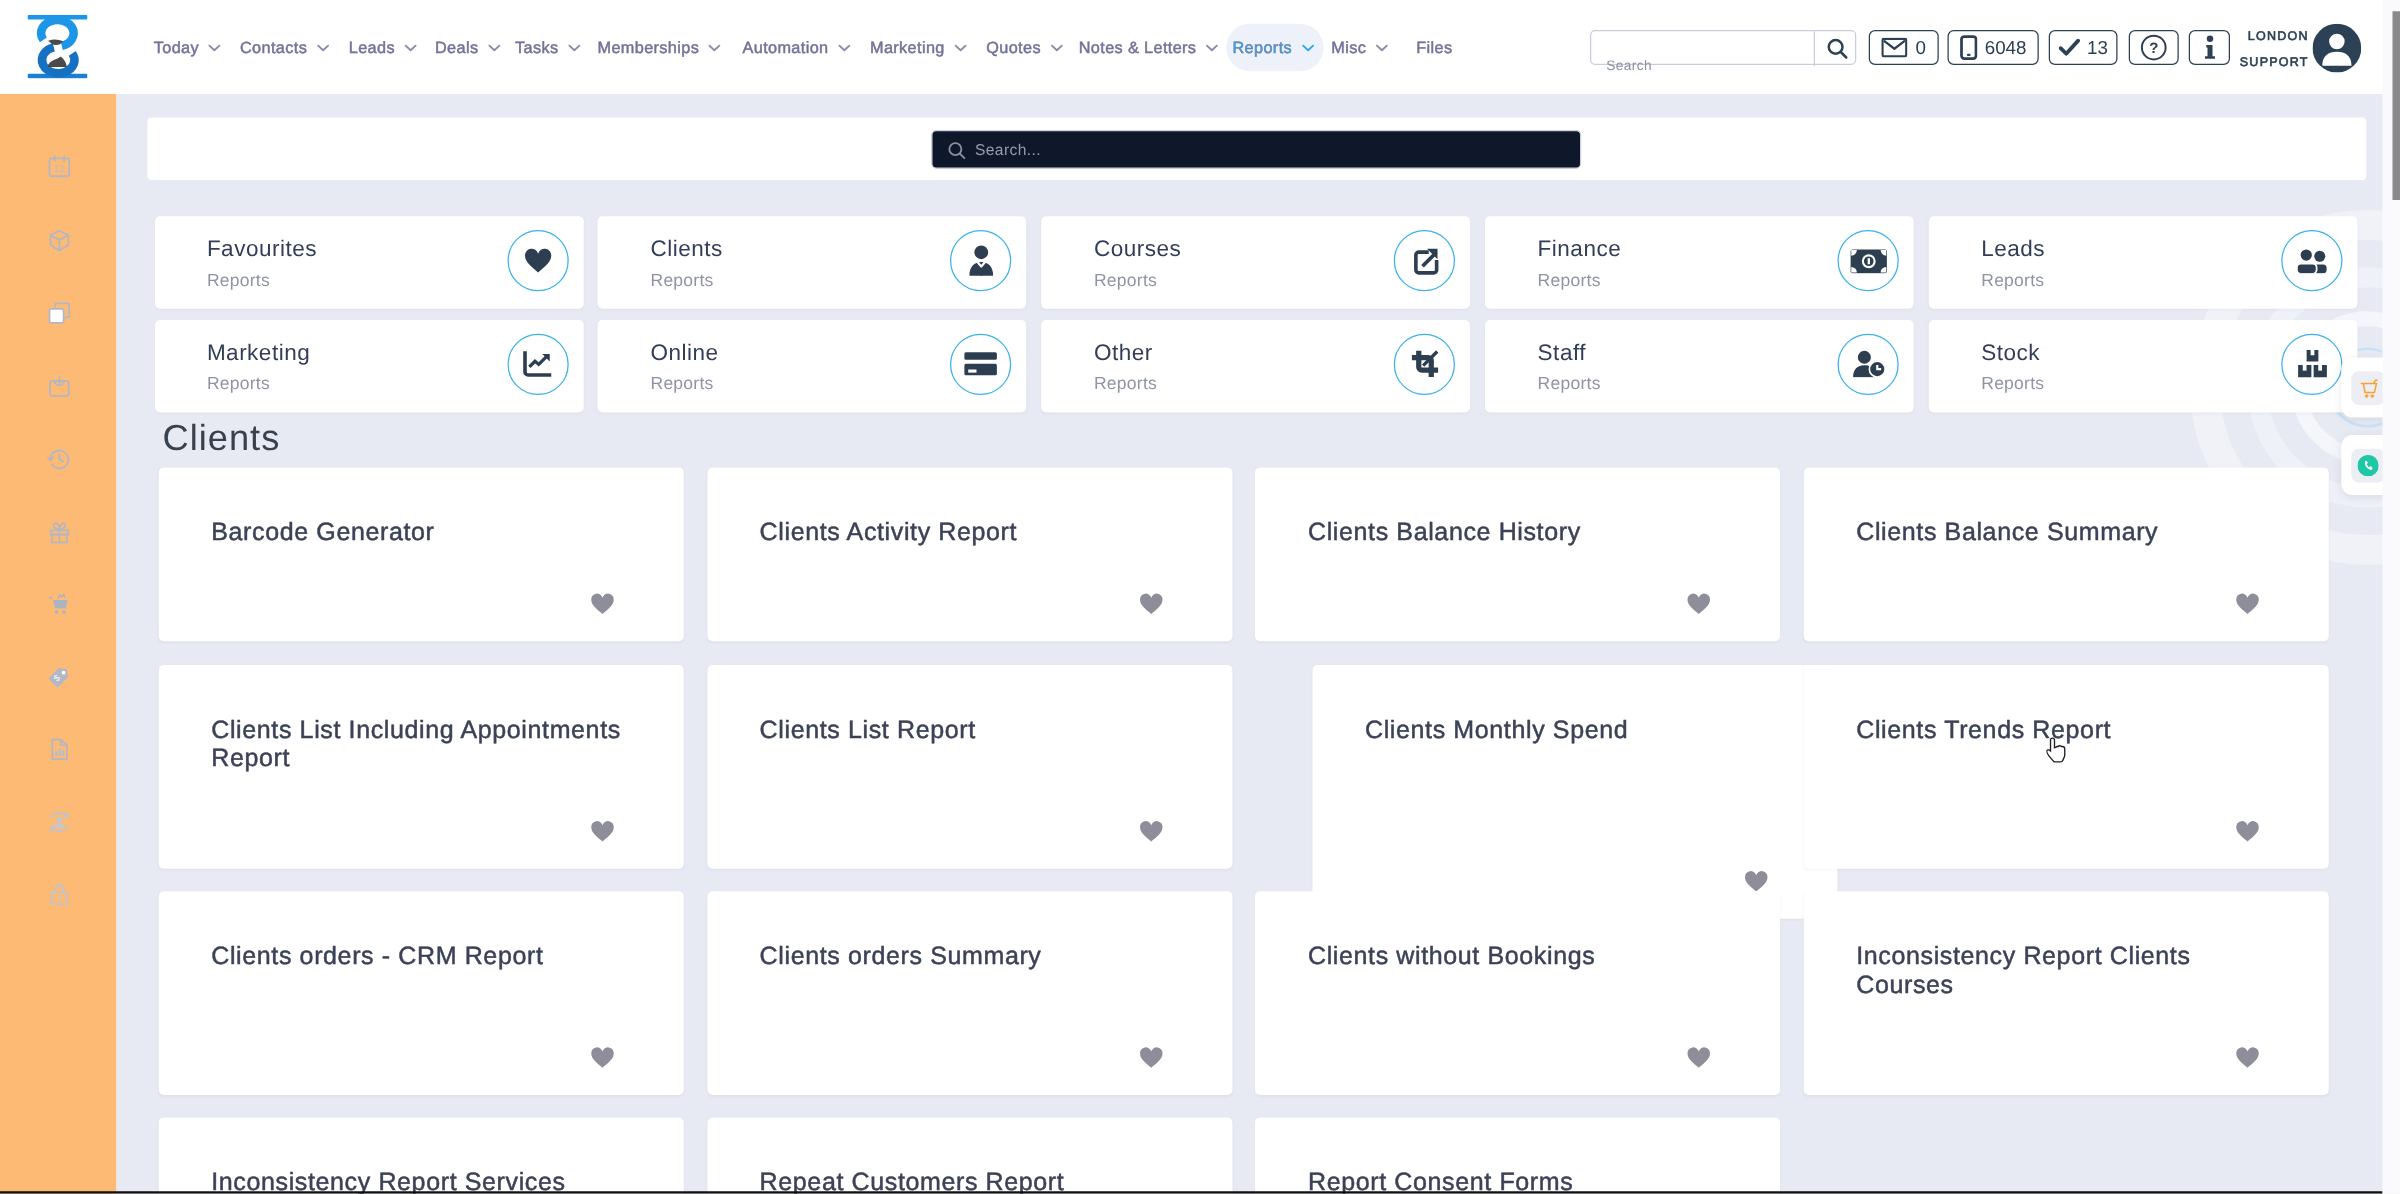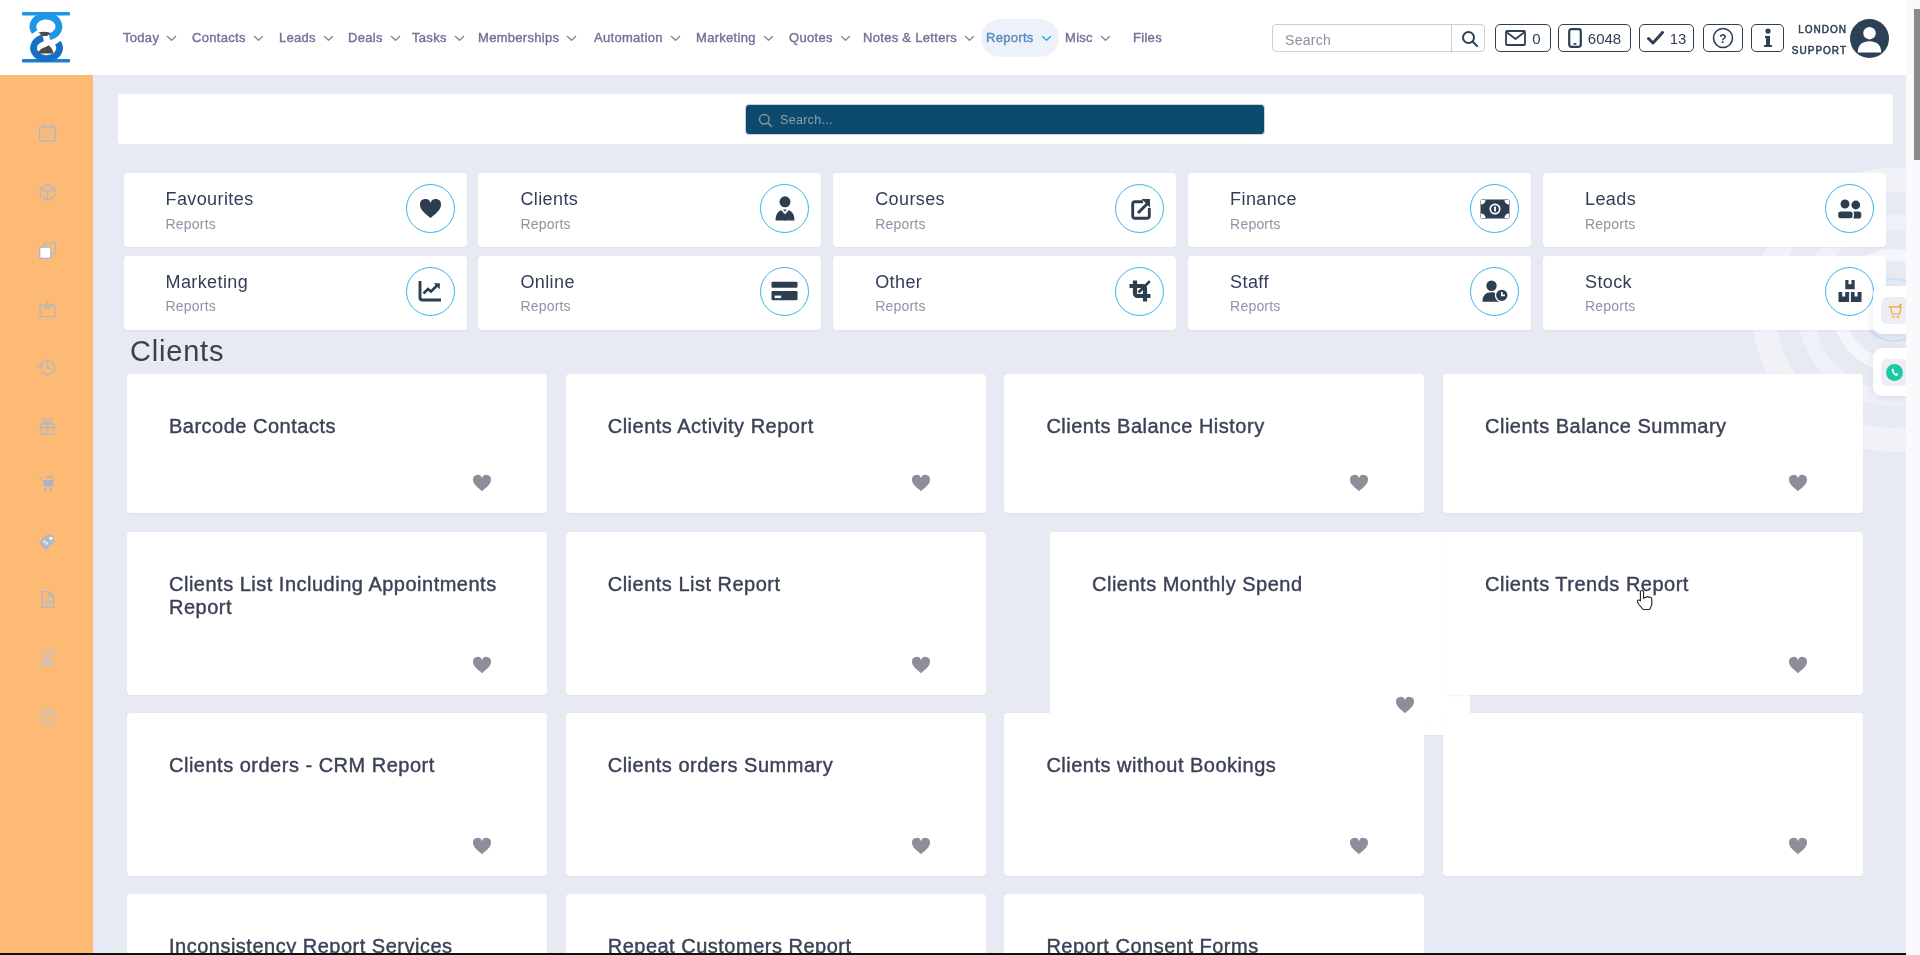--- a/index.html
+++ b/index.html
@@ -11,31 +11,31 @@
 .nvitem { position:absolute; top:0; height:75px; display:flex; align-items:center; gap:7px;
   font-size:13px; color:#73739a; letter-spacing:.3px; font-weight:400; -webkit-text-stroke:.4px #73739a; }
 .nvitem svg { margin-top:2px; }
 #reports-pill { position:absolute; left:981px; top:19px; width:78px; height:38px; border-radius:19px; background:#edf2fa; }
 .nvblue { color:#2aa9f1; }
 
 
 .hbox { position:absolute; top:24px; height:28px; border:1.7px solid #2e4154; border-radius:5px;
   display:flex; align-items:center; justify-content:center; gap:6px; color:#2e4154; font-size:15px; }
 #srch { position:absolute; left:1272px; top:24px; width:213px; height:28px; border:1px solid #c9cedb; border-radius:4px; background:#fff; }
-#srch .ph { position:absolute; left:12px; top:7px; font-size:14px; color:#8b90a0; letter-spacing:.3px; }
+#srch .ph { position:absolute; left:12px; top:22px; font-size:11px; color:#8b90a0; letter-spacing:.3px; }
 #srch .sep { position:absolute; left:178px; top:0; width:1px; height:28px; background:#c9cedb; }
 
 
 #sidebar { position:absolute; left:0; top:75px; width:93px; height:880px; background:#fdba74; }
 .sic { position:absolute; left:37px; }
 
 
 #content { position:absolute; left:93px; top:75px; width:1827px; height:880px; background:#e8eaf3; }
 #strip { position:absolute; left:25px; top:19px; width:1775px; height:50px; background:#fff; border-radius:3px; }
-#strip .box { position:absolute; left:627px; top:10px; width:520px; height:31px; border:1px solid #ccd1dd; border-radius:4px; background:#0c4a6e; }
+#strip .box { position:absolute; left:627px; top:10px; width:520px; height:31px; border:1px solid #ccd1dd; border-radius:4px; background:#0f172a; }
 #strip .box span { position:absolute; left:34px; top:8px; font-size:12.5px; color:#979caa; letter-spacing:.3px; }
 
 
 .cat { position:absolute; width:343px; height:74px; background:#fff; border-radius:4px; box-shadow:0 1px 2px rgba(40,50,80,.05); }
 .cat .t { position:absolute; left:42px; top:16px; font-size:18px; color:#323e58; letter-spacing:.4px; }
 .cat .s { position:absolute; left:42px; top:42.5px; font-size:14px; color:#8f93a4; letter-spacing:.2px; }
 .cat .circ { position:absolute; left:282px; top:11px; width:49px; height:49px; border-radius:50%;
   border:1.8px solid #3db2ea; display:flex; align-items:center; justify-content:center; }
 
 
@@ -188,21 +188,21 @@
           <rect x="4.2" y="12" width="3" height="4.5" fill="#fff"></rect>
           <rect x="12.9" y="12" width="10.6" height="10" fill="#2c3e50"></rect>
           <rect x="16.6" y="12" width="3" height="4.5" fill="#fff"></rect>
         </svg>
       </div>
     </div>
 
   <div id="h-clients">Clients</div>
 
   <div class="rc" style="left:34px;top:299px;height:139px">
-      <div class="t">Barcode Contacts</div>
+      <div class="t">Barcode Generator</div>
     <svg class="hrt" width="20" height="18" viewBox="0 0 24 22">
         <path d="M12 21C7 16.5 1 12.5 1 7A5.6 5.6 0 0 1 12 5.2 5.6 5.6 0 0 1 23 7c0 5.5-6 9.5-11 14z" fill="#8e8e9a"></path>
       </svg>
     </div>
   <div class="rc" style="left:472.7px;top:299px;height:139px">
       <div class="t">Clients Activity Report</div>
     <svg class="hrt" width="20" height="18" viewBox="0 0 24 22">
         <path d="M12 21C7 16.5 1 12.5 1 7A5.6 5.6 0 0 1 12 5.2 5.6 5.6 0 0 1 23 7c0 5.5-6 9.5-11 14z" fill="#8e8e9a"></path>
       </svg>
     </div>
@@ -256,20 +256,21 @@
         <path d="M12 21C7 16.5 1 12.5 1 7A5.6 5.6 0 0 1 12 5.2 5.6 5.6 0 0 1 23 7c0 5.5-6 9.5-11 14z" fill="#8e8e9a"></path>
       </svg>
     </div>
   <div class="rc" style="left:911.4px;top:637.5px;height:163px">
       <div class="t">Clients without Bookings</div>
     <svg class="hrt" width="20" height="18" viewBox="0 0 24 22">
         <path d="M12 21C7 16.5 1 12.5 1 7A5.6 5.6 0 0 1 12 5.2 5.6 5.6 0 0 1 23 7c0 5.5-6 9.5-11 14z" fill="#8e8e9a"></path>
       </svg>
     </div>
   <div class="rc" style="left:1350px;top:637.5px;height:163px">
+      <div class="t">Inconsistency Report Clients Courses</div>
     <svg class="hrt" width="20" height="18" viewBox="0 0 24 22">
         <path d="M12 21C7 16.5 1 12.5 1 7A5.6 5.6 0 0 1 12 5.2 5.6 5.6 0 0 1 23 7c0 5.5-6 9.5-11 14z" fill="#8e8e9a"></path>
       </svg>
     </div>
 
   <div class="rc" style="left:34px;top:818.5px;height:163px">
       <div class="t">Inconsistency Report Services</div>
     </div>
   <div class="rc" style="left:472.7px;top:818.5px;height:163px">
       <div class="t">Repeat Customers Report</div>

